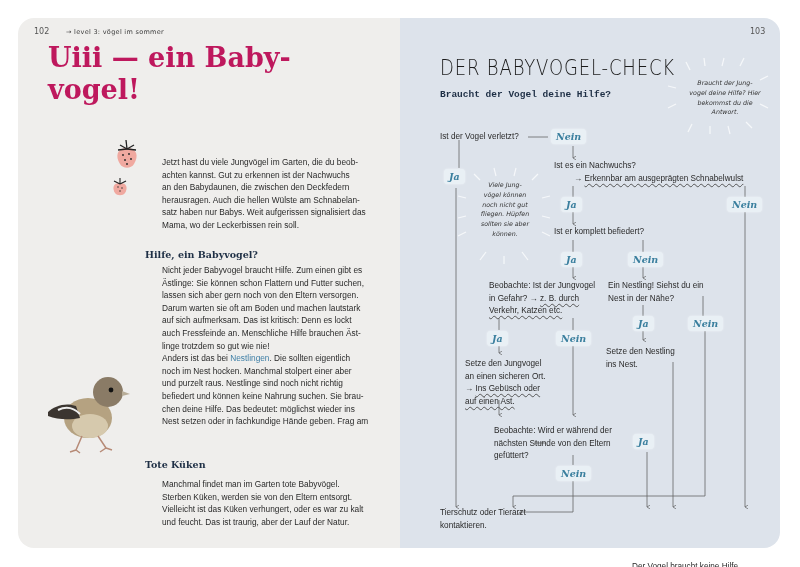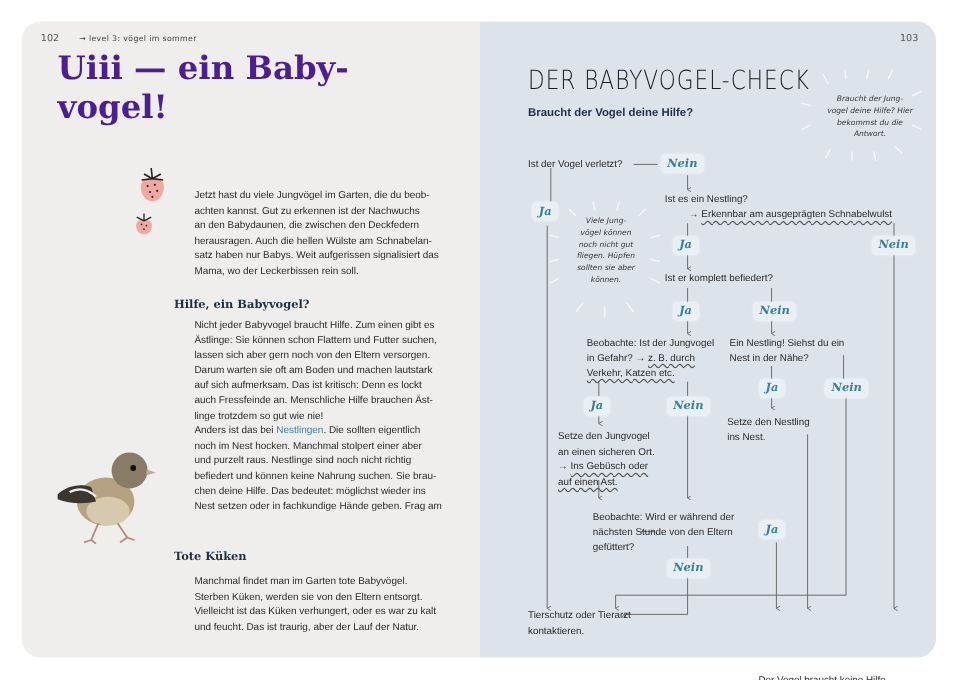--- a/index.html
+++ b/index.html
@@ -2,29 +2,29 @@
 <html><head>
 <meta charset="utf-8">
 <style>
   html,body{margin:0;padding:0;}
   body{width:800px;height:567px;background:#ffffff;position:relative;overflow:hidden;font-family:"DejaVu Sans",sans-serif;}
   .page{position:absolute;top:18px;height:530px;}
   .page-left{left:18px;width:382px;background:#efeeec;border-radius:16px 0 0 16px;}
   .page-right{left:400px;width:380px;background:#dde3eb;border-radius:0 16px 16px 0;}
   .pgnum{position:absolute;top:9px;font-size:8px;color:#555;font-family:"DejaVu Sans",sans-serif;}
   .running{position:absolute;top:10px;left:66px;font-size:6.5px;color:#3b3b3b;letter-spacing:0.3px;}
-  .title{position:absolute;left:48px;top:42px;width:320px;font-family:"DejaVu Serif",serif;font-weight:bold;font-size:27px;line-height:32px;color:#4c1d95;}
+  .title{position:absolute;left:48px;top:42px;width:320px;font-family:"DejaVu Serif",serif;font-weight:bold;font-size:27px;line-height:32px;color:#be185d;}
   .body{position:absolute;left:162px;width:252px;font-family:"Liberation Sans",sans-serif;font-size:8.3px;line-height:12.6px;color:#2a2a2a;}
   .body p{margin:0;}
   .h2{position:absolute;left:145px;font-family:"DejaVu Serif",serif;font-weight:bold;font-size:9.5px;color:#1e2f45;}
   .link{color:#3e7fa6;}
   .strawberry{position:absolute;}
   .bird{position:absolute;left:40px;top:360px;}
   .check-title{position:absolute;left:440px;top:55px;font-family:"DejaVu Sans",sans-serif;font-weight:200;font-size:22px;letter-spacing:1px;color:#1b1b1b;transform:scaleX(0.82);transform-origin:left;}
-  .check-sub{position:absolute;left:440px;top:89px;font-family:Liberation Sans, sans-serif;font-weight:bold;font-size:9.5px;color:#1e2f45;}
+  .check-sub{position:absolute;left:440px;top:89px;font-family:Liberation Mono, monospace;font-weight:bold;font-size:9.5px;color:#1e2f45;}
   .fc{position:absolute;font-family:"Liberation Sans",sans-serif;font-size:8.2px;line-height:12.6px;color:#2a2a2a;white-space:nowrap;}
   .wavy{text-decoration:underline wavy #555;text-decoration-thickness:0.6px;text-underline-offset:2px;}
   .pill{position:absolute;font-family:"DejaVu Serif",serif;font-weight:bold;font-size:9.5px;color:#3a7f9e;background:#e9f0f5;border-radius:4px;padding:2px 5px;box-shadow:0 0 2px #f3f7fa;font-style:italic;}
   .note{position:absolute;font-family:"DejaVu Sans",sans-serif;font-size:6.3px;line-height:9.8px;color:#333;text-align:center;font-style:italic;}
   svg.lines{position:absolute;left:0;top:0;}
 </style>
 </head>
 <body>
 
 <div class="page page-left"></div>
@@ -212,21 +212,21 @@
   <div>noch nicht gut</div>
   <div>fliegen. Hüpfen</div>
   <div>sollten sie aber</div>
   <div>können.</div>
 </div>
 
 <div class="fc" style="left:440px;top:131px;">Ist der Vogel verletzt?</div>
 <div class="pill" style="left:551px;top:129px;">Nein</div>
 <div class="pill" style="left:444px;top:169px;">Ja</div>
 
-<div class="fc" style="left:554px;top:160px;">Ist es ein Nestling?</div>
+<div class="fc" style="left:554px;top:160px;">Ist es ein Nachwuchs?</div>
 <div class="fc" style="left:554px;top:173px;margin-left:20px;"><span>→</span> <span class="wavy">Erkennbar am ausgeprägten Schnabelwulst</span></div>
 
 <div class="pill" style="left:561px;top:197px;">Ja</div>
 <div class="pill" style="left:727px;top:197px;">Nein</div>
 
 <div class="fc" style="left:554px;top:226px;">Ist er komplett befiedert?</div>
 <div class="pill" style="left:561px;top:252px;">Ja</div>
 <div class="pill" style="left:628px;top:252px;">Nein</div>
 
 <div class="fc" style="left:489px;top:280px;">

